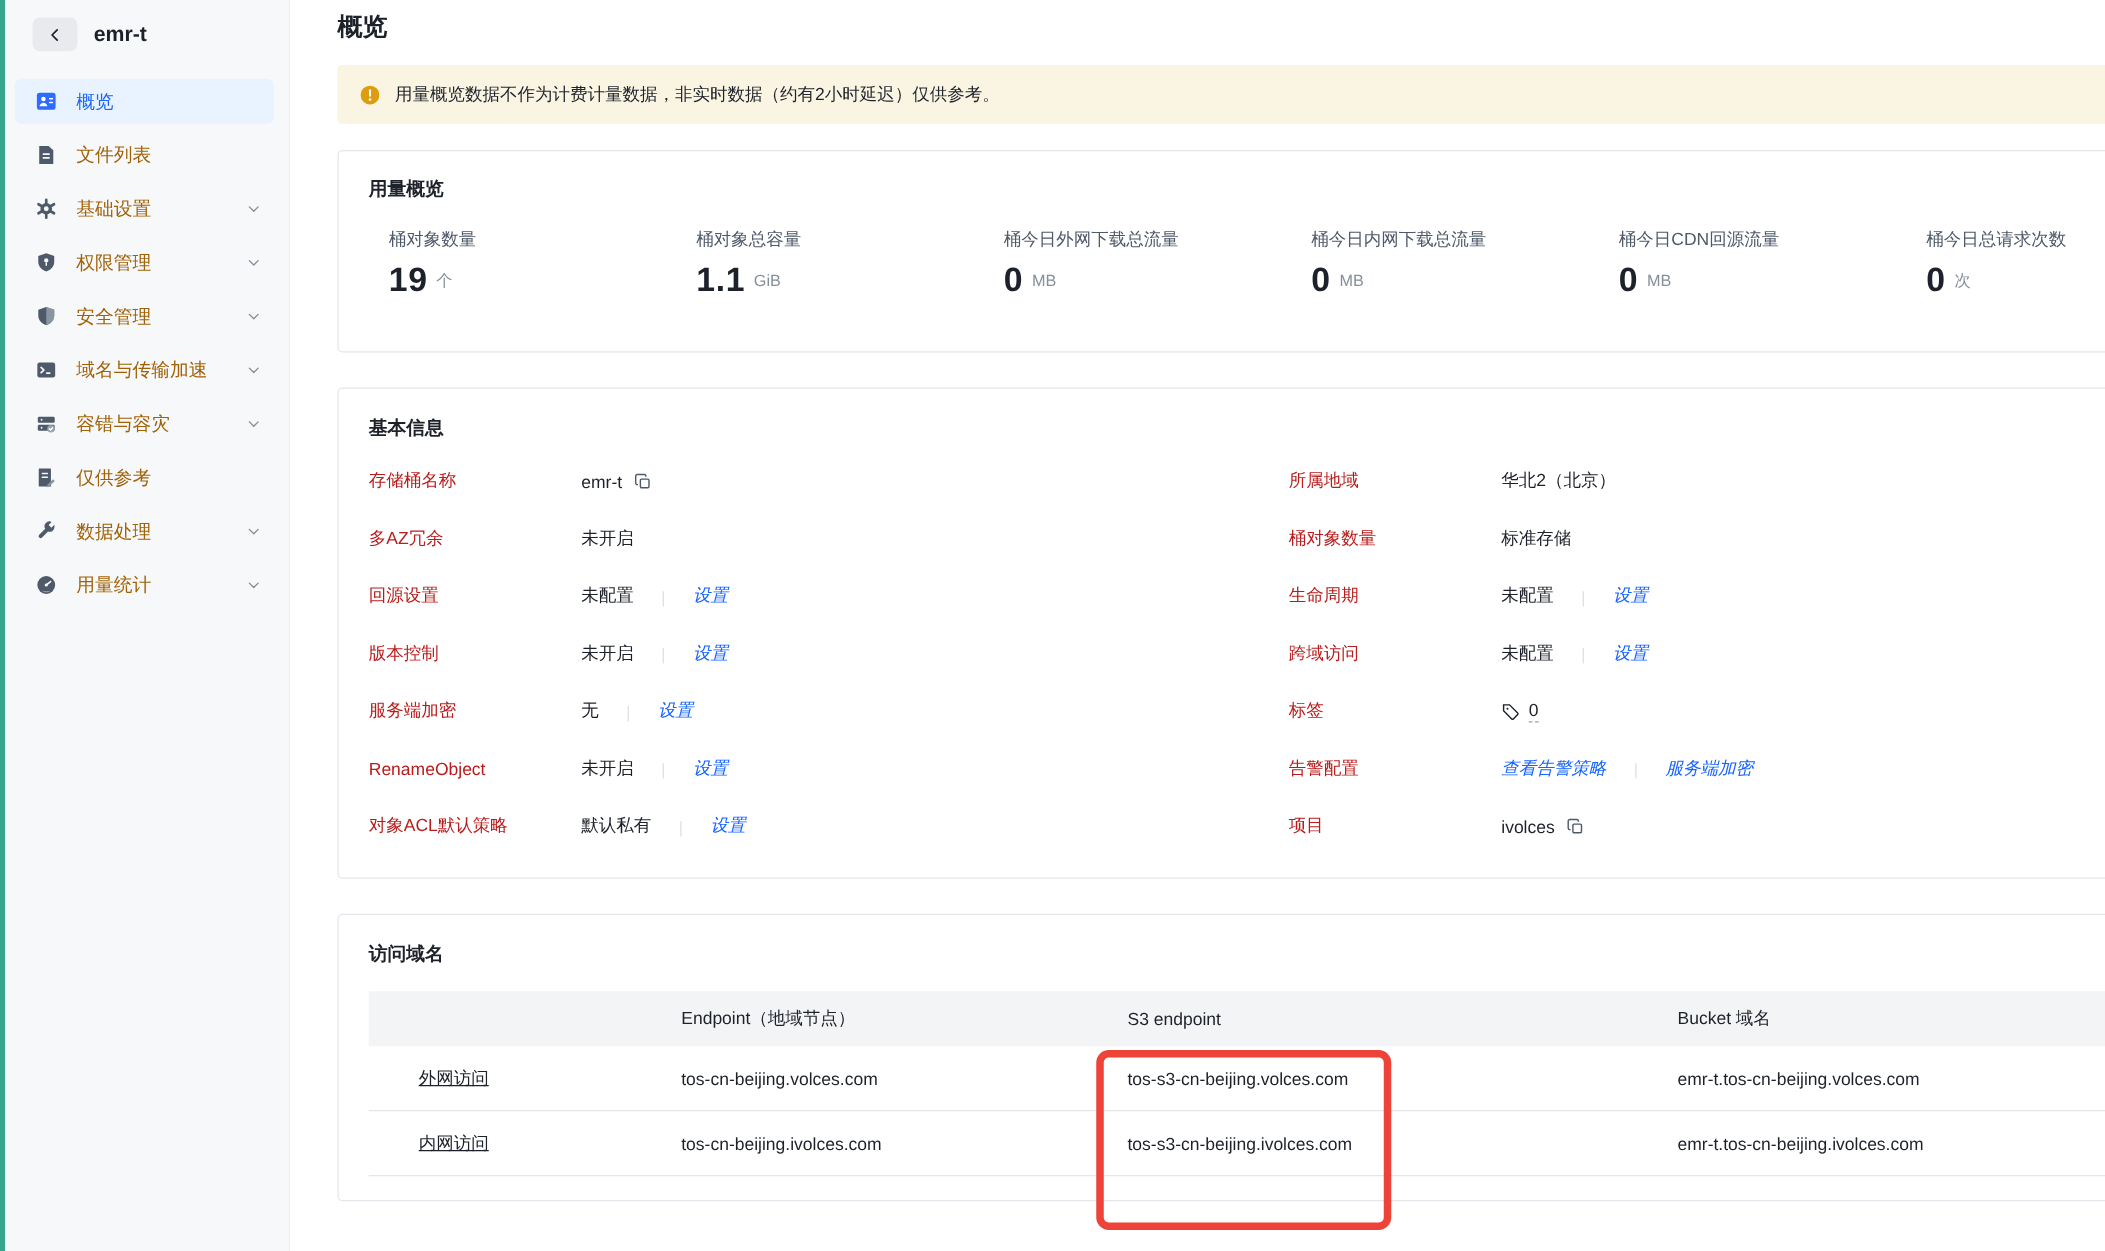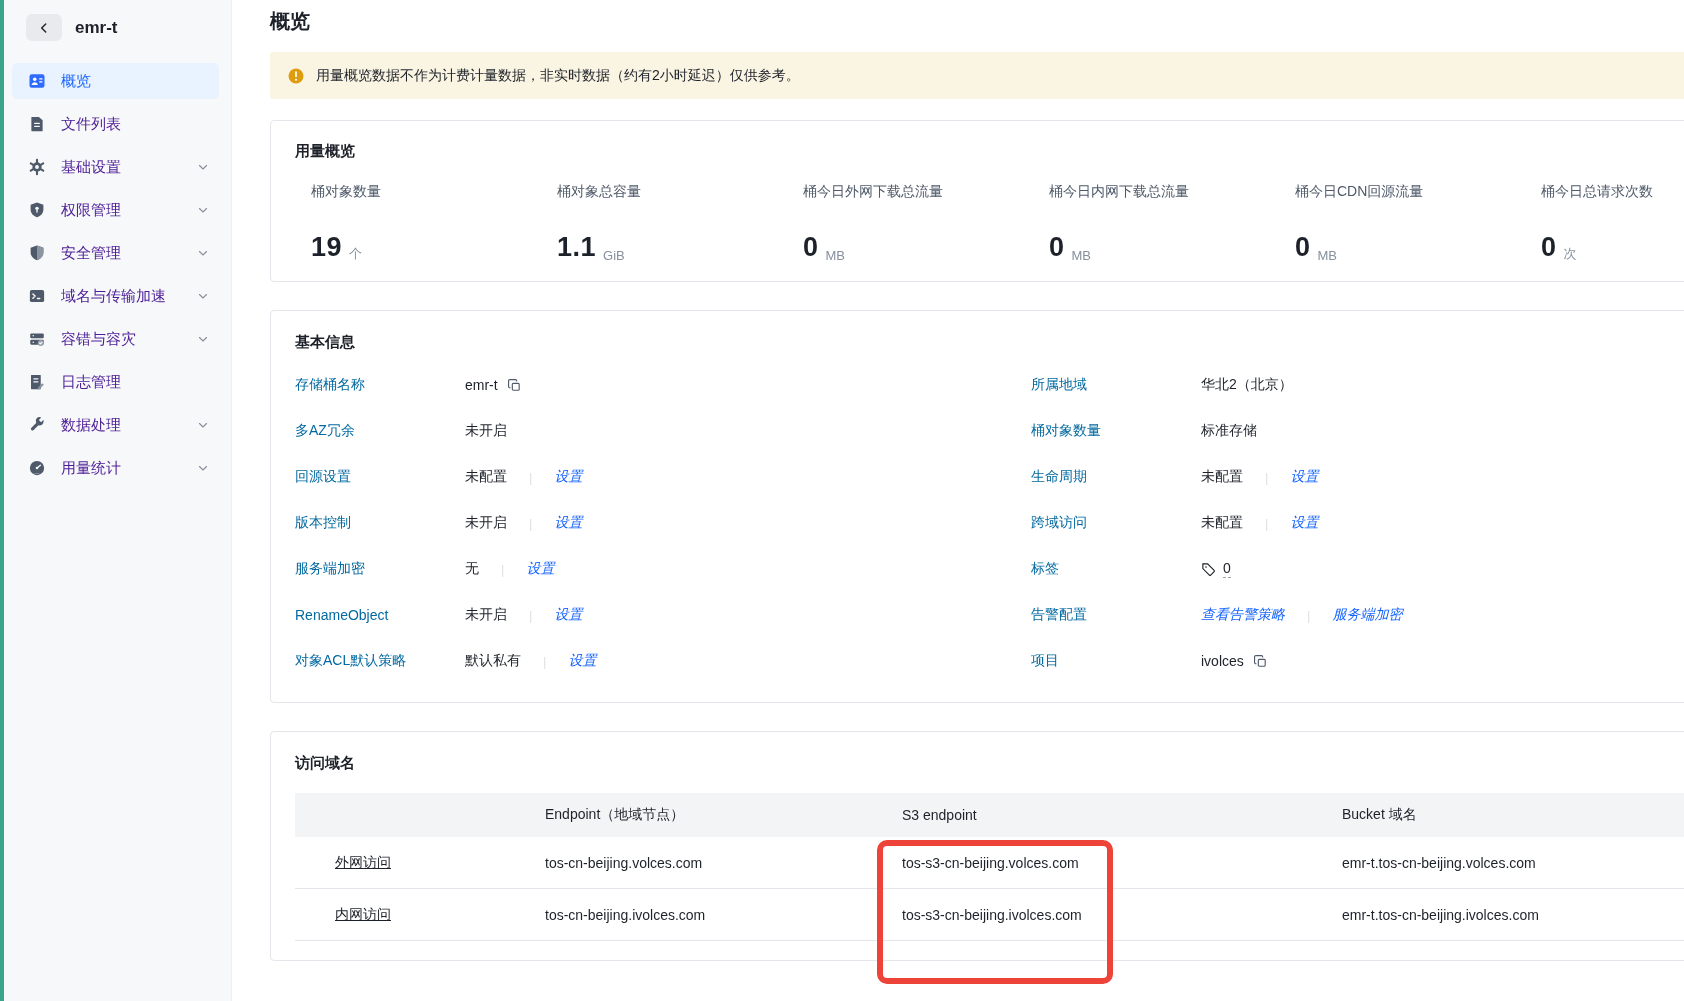--- a/index.html
+++ b/index.html
@@ -9,48 +9,48 @@
   
   .sidebar { position:absolute; left:0; top:0; bottom:0; width:232px;
     background:#f7f8fa; border-right:1px solid #edeff2; }
   .accent-strip { position:absolute; left:0; top:0; bottom:0; width:4px; background:#3ba58c; }
   .side-header { display:flex; align-items:center; gap:13px; padding:14px 0 0 26px; }
   .back-btn { width:36px; height:27px; background:#e9eaee; border-radius:6px;
     display:flex; align-items:center; justify-content:center; cursor:pointer; }
   .bucket-title { font-size:17px; font-weight:700; }
   .menu { margin-top:22px; padding:0 12px; }
   .menu-item { height:36px; margin-bottom:7px; display:flex; align-items:center; gap:15px;
-    padding:0 10px 0 16px; border-radius:5px; font-size:15px; color:#4c1d95; cursor:pointer; }
+    padding:0 10px 0 16px; border-radius:5px; font-size:15px; color:#a16207; cursor:pointer; }
   .menu-item .mi-icon { width:18px; height:18px; display:flex; align-items:center; justify-content:center; }
   .menu-item.selected { background:#e8f3ff; color:#1c66ff; }
   .menu-item .chev { margin-left:auto; display:flex; }
 
   
   .main { position:absolute; left:232px; top:0; right:0; bottom:0; background:#fff; padding-left:38px; }
   .page-title { padding-top:8px; font-size:20px; font-weight:600; }
   .banner { margin-top:17px; width:1480px; height:47px; background:#faf4e2; border-radius:3px;
     display:flex; align-items:center; gap:11px; padding:0 17px; font-size:14px; }
 
   .card { width:1460px; border:1px solid #e5e6eb; border-radius:4px; background:#fff; }
   .card-title { font-size:15px; font-weight:600; }
 
   
   .card-usage { margin-top:21px; padding:21px 24px 26px 24px; height:162px; }
   .stats { display:flex; margin-top:22px; }
   .stat { flex:0 0 246px; padding-left:16px; }
   .stat-label { font-size:14px; color:#4e5969; }
-  .stat-value-row { margin-top:31px; display:flex; align-items:flex-end; gap:7px; }
+  .stat-value-row { margin-top:8px; display:flex; align-items:center; gap:7px; }
   .stat-value { font-size:27px; font-weight:600; letter-spacing:.5px; }
   .stat-unit { font-size:13px; color:#86909c; }
 
   
   .card-basic { margin-top:28px; padding:22px 24px 18px 24px; }
   .info-grid { display:grid; grid-template-columns:736px 1fr; margin-top:10px; }
   .info-row { height:46px; display:flex; align-items:center; font-size:14px; }
-  .info-label { width:170px; flex:0 0 170px; color:#0369a1; }
+  .info-label { width:170px; flex:0 0 170px; color:#b91c1c; }
   .info-value { color:#1d2129; display:flex; align-items:center; gap:9px; }
   .sep { color:#dfe1e6; margin:0 13px; font-size:13px; }
   .link { color:#1664ff; cursor:pointer; text-decoration:none;font-style:italic; }
   .copy-btn { display:flex; align-items:center; cursor:pointer; }
   .tag-wrap { display:flex; align-items:center; gap:7px; }
   .tag-count { border-bottom:1px dashed #9aa2ad; padding-bottom:1px; cursor:pointer; }
 
   
   .card-domains { margin-top:28px; padding:22px 24px 0 24px; height:230px; }
   .dom-table { margin-top:20px; width:1412px; font-size:14px; }
@@ -196,21 +196,21 @@
 
     <div class="menu-item">
       <span class="mi-icon">
         <svg width="18" height="18" viewBox="0 0 24 24">
             <path d="M4.5 2.5h12a.5.5 0 01.5.5v18a.5.5 0 01-.5.5h-12a.5.5 0 01-.5-.5V3a.5.5 0 01.5-.5z" fill="#4e5969"></path>
             <rect x="7" y="7" width="7" height="1.6" rx=".8" fill="#f7f8fa"></rect>
             <rect x="7" y="11" width="7" height="1.6" rx=".8" fill="#f7f8fa"></rect>
             <path d="M13.2 19.8l6-6 1.9 1.9-6 6-2.5.6z" fill="#8b94a1"></path>
           </svg>
       </span>
-      <span>日志管理</span>
+      <span>仅供参考</span>
     </div>
 
     <div class="menu-item">
       <span class="mi-icon">
         <svg width="18" height="18" viewBox="0 0 24 24">
             <path d="M20.8 7.4a5.2 5.2 0 01-6.9 4.9l-6.4 6.4a2.1 2.1 0 11-3-3l6.4-6.4A5.2 5.2 0 0117.7 2l-3.2 3.2 3 3 3.1-3.1c.13.4.2 1.5.2 2.3z" fill="#4e5969"></path>
           </svg>
       </span>
       <span>数据处理</span>
       <span class="chev">

